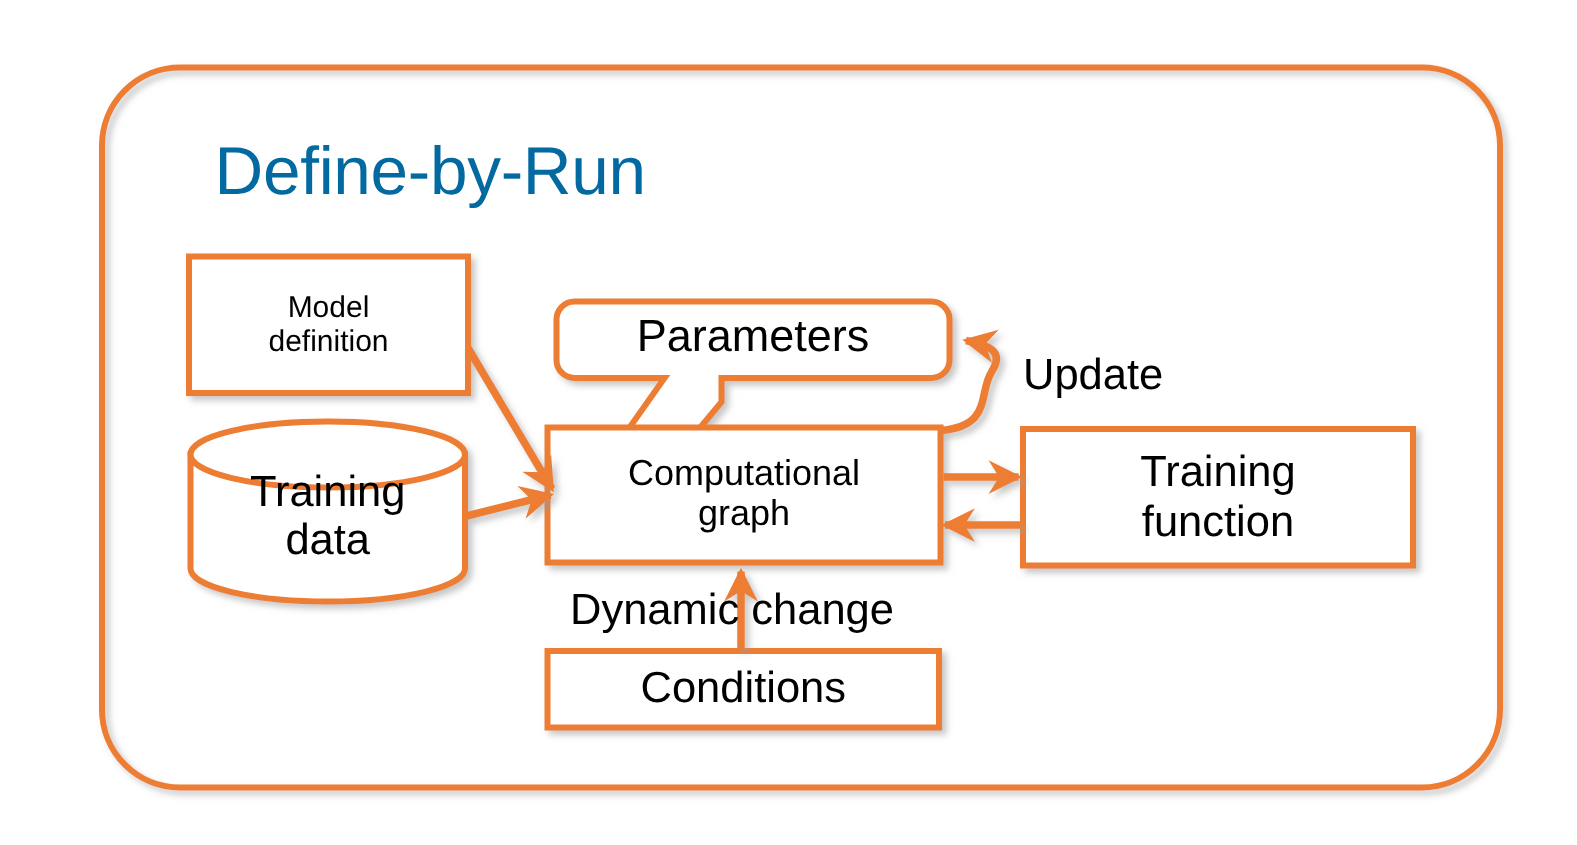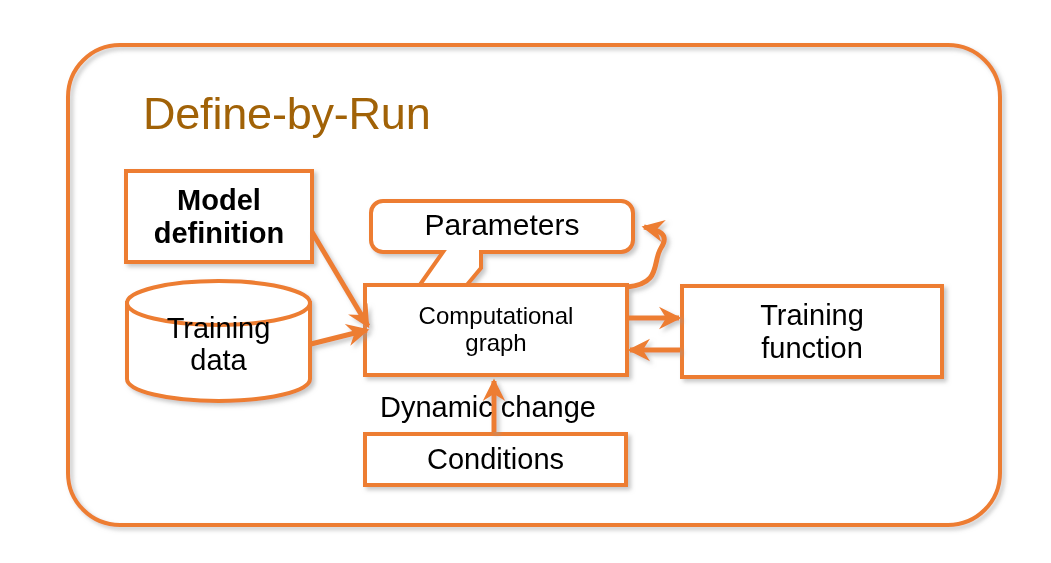--- a/index.html
+++ b/index.html
@@ -36,25 +36,25 @@
     line-height: 1.12;
     white-space: pre-line;
     pointer-events: none;
     font-family: "Liberation Sans", sans-serif;
   }
   #title-text {
     position: absolute;
     left: 143px;
     top: 88px;
     font-size: 45px;
-    color: #a16207;
+    color: #0369a1;
     letter-spacing: -0.2px;
     font-family: "Liberation Sans", sans-serif;
   }
-  #label-model-definition  { left: 126px; top: 171px; width: 186px; height: 91px;  font-size: 29px; font-weight: bold; }
+  #label-model-definition  { left: 126px; top: 171px; width: 186px; height: 91px;  font-size: 20px; }
   #label-training-data     { left: 127px; top: 298px; width: 183px; height: 92px;  font-size: 29px; }
   #label-computational     { left: 365px; top: 285px; width: 262px; height: 90px;  font-size: 24px; }
   #label-parameters        { left: 371px; top: 201px; width: 262px; height: 48px;  font-size: 30px; }
   #label-gradient-function { left: 682px; top: 286px; width: 260px; height: 91px;  font-size: 29px; }
   #label-conditions        { left: 365px; top: 434px; width: 261px; height: 51px;  font-size: 29px; text-align: right; }
   #label-update            { left: 682px; top: 231px; width: 112px; height: 38px;  font-size: 29px;
                              justify-content: flex-start; }
   #label-dynamic-change    { left: 352px; top: 390px; width: 272px; height: 35px;  font-size: 29px; text-align: right; }
 </style>
 </head>
@@ -141,16 +141,17 @@
   <div class="node-label" id="label-parameters">Parameters</div>
 
   <div class="node-label" id="label-computational">Computational
 graph</div>
 
   <div class="node-label" id="label-gradient-function">Training
 function</div>
 
   <div class="node-label" id="label-conditions">Conditions</div>
 
+  <div class="node-label" id="label-update">Update</div>
 
   <div class="node-label" id="label-dynamic-change">Dynamic change</div>
 
 </div>
 
 </body></html>

